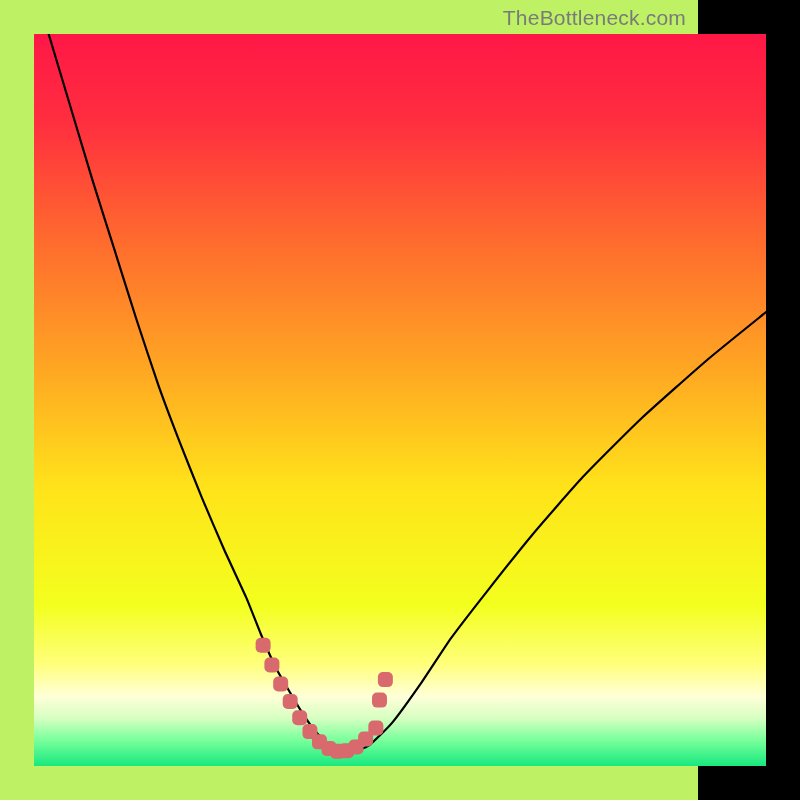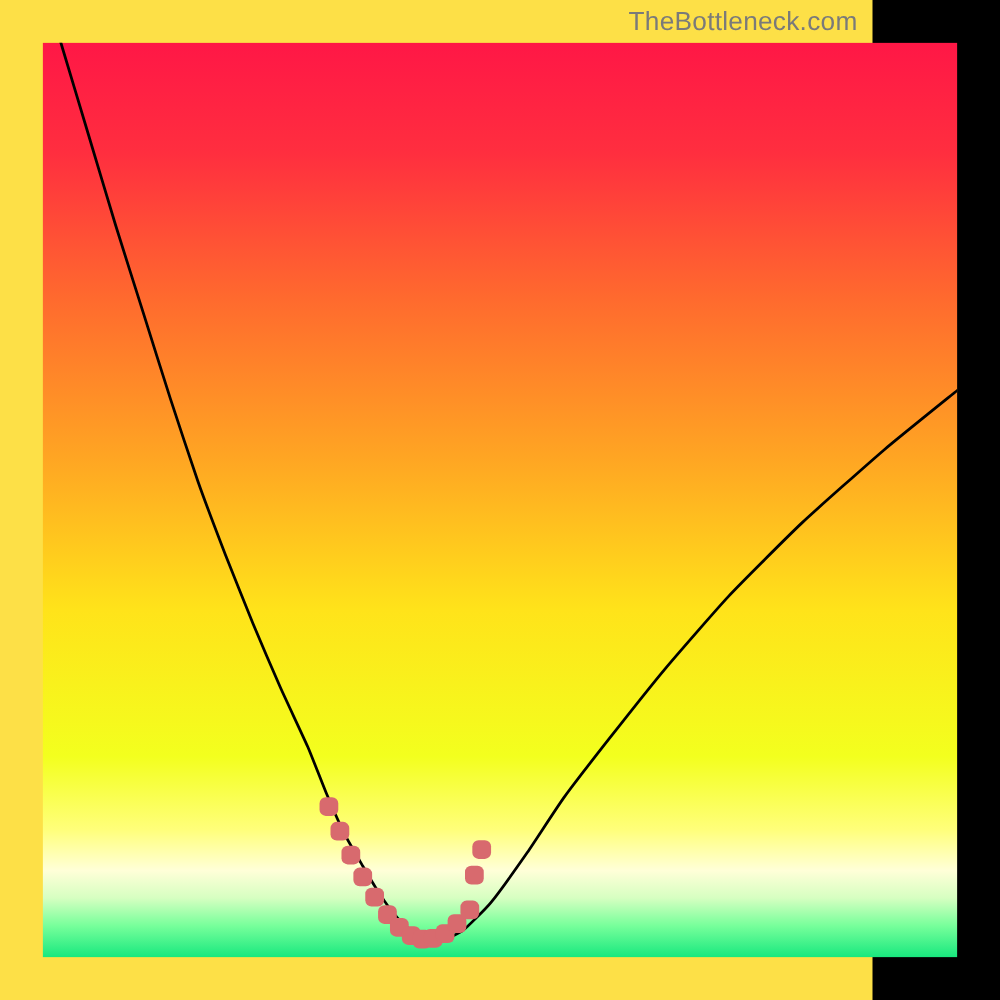--- a/index.html
+++ b/index.html
@@ -10,21 +10,21 @@
     background: #000;
     overflow: hidden;
     font-family: Arial, Helvetica, sans-serif;
   }
   .frame {
     position: absolute;
     left: 0;
     top: 0;
     width: 698px;
     height: 800px;
-    background: #fde047;
+    background: #bef264;
   }
   .plot {
     position: absolute;
     left: 34px;
     top: 34px;
     width: 732px;
     height: 732px;
     overflow: hidden;
   }
   .gradient {

